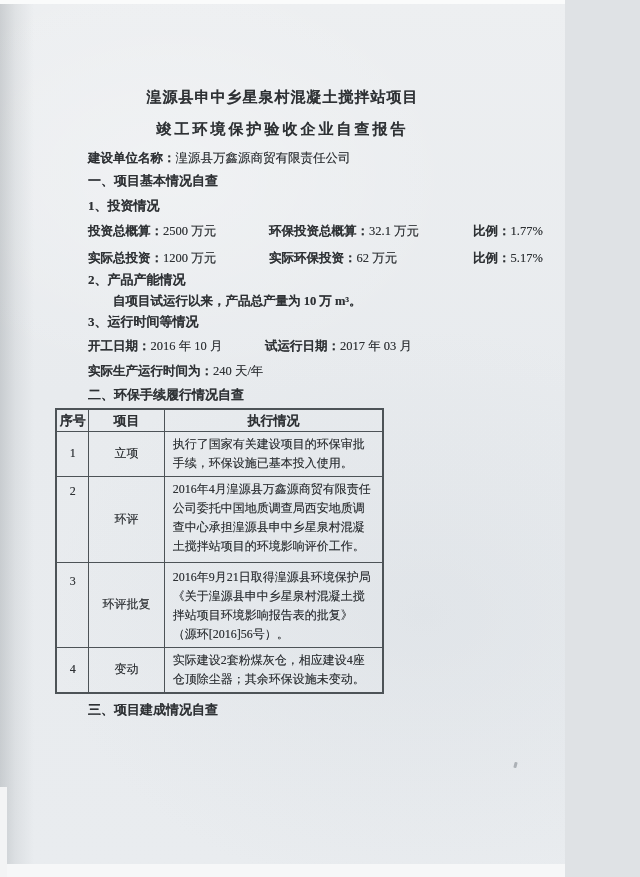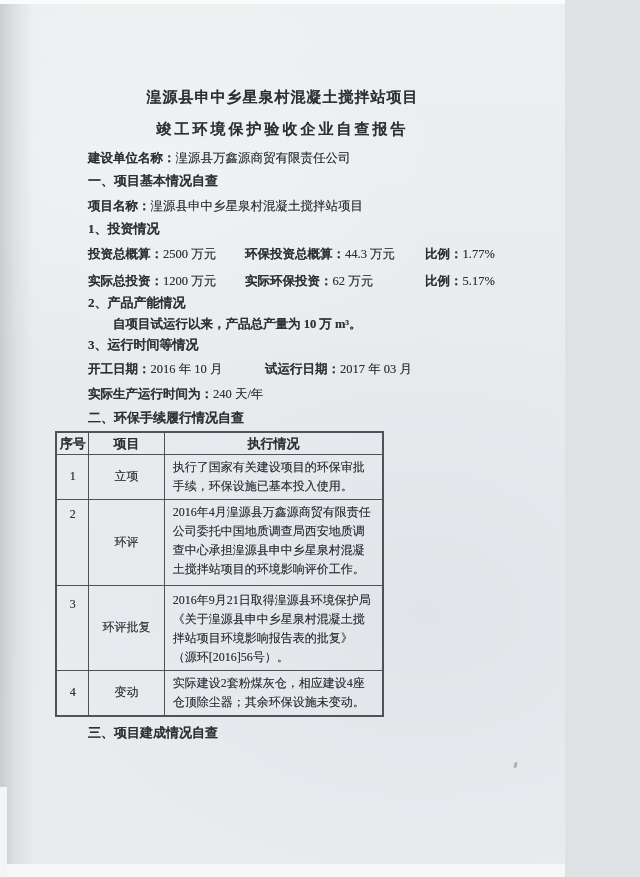--- a/index.html
+++ b/index.html
@@ -31,21 +31,21 @@
   .lbl { font-weight:bold; }
   .val { font-weight:normal; }
   .title { text-align:center; margin-left:0; font-size:15px; font-weight:bold; line-height:22px; letter-spacing:1px; }
   .title.t1 { margin-bottom:10px; }
   .title.t2 { letter-spacing:3px; margin-bottom:8px; }
   .heading { font-weight:bold; font-size:13px; }
   .h-top    { margin-bottom:5px; }
   .f-unit   { margin-bottom:3px; }
   .f-proj   { margin-bottom:3px; }
   .h-invest { margin-bottom:5px; }
-  .invest-row { display:flex; }
+  .invest-row { display:flex;gap:24px; }
   .invest-row .seg1 { width:157px; }
   .invest-row .seg2 { width:180px; }
   .ir1 { margin-bottom:7px; }
   .ir2 { margin-bottom:2px; }
   .h-cap   { margin-bottom:1px; }
   .f-cap   { padding-left:25px; margin-bottom:1px; }
   .h-run   { margin-bottom:4px; }
   .date-row { display:flex; margin-bottom:5px; }
   .date-row .seg1 { width:177px; }
   .f-runtime { margin-bottom:4px; }
@@ -89,27 +89,26 @@
 
   <div class="content">
 
     <div class="title t1">湟源县申中乡星泉村混凝土搅拌站项目</div>
     <div class="title t2">竣工环境保护验收企业自查报告</div>
 
     <div class="line f-unit"><span class="lbl">建设单位名称：</span><span class="val">湟源县万鑫源商贸有限责任公司</span></div>
 
     <div class="line heading h-top">一、项目基本情况自查</div>
 
-    <div class="line f-proj"><span class="lbl">项目名称：</span><span class="val">湟源县申中乡星泉村混凝土搅拌站项目</span></div>
 
     <div class="line heading h-invest">1、投资情况</div>
 
     <div class="line invest-row ir1">
       <span class="seg1"><span class="lbl">投资总概算：</span><span class="val">2500 万元</span></span>
-      <span class="seg2"><span class="lbl">环保投资总概算：</span><span class="val">44.3 万元</span></span>
+      <span class="seg2"><span class="lbl">环保投资总概算：</span><span class="val">32.1 万元</span></span>
       <span class="seg3"><span class="lbl">比例：</span><span class="val">1.77%</span></span>
     </div>
 
     <div class="line invest-row ir2">
       <span class="seg1"><span class="lbl">实际总投资：</span><span class="val">1200 万元</span></span>
       <span class="seg2"><span class="lbl">实际环保投资：</span><span class="val">62 万元</span></span>
       <span class="seg3"><span class="lbl">比例：</span><span class="val">5.17%</span></span>
     </div>
 
     <div class="line heading h-cap">2、产品产能情况</div>

